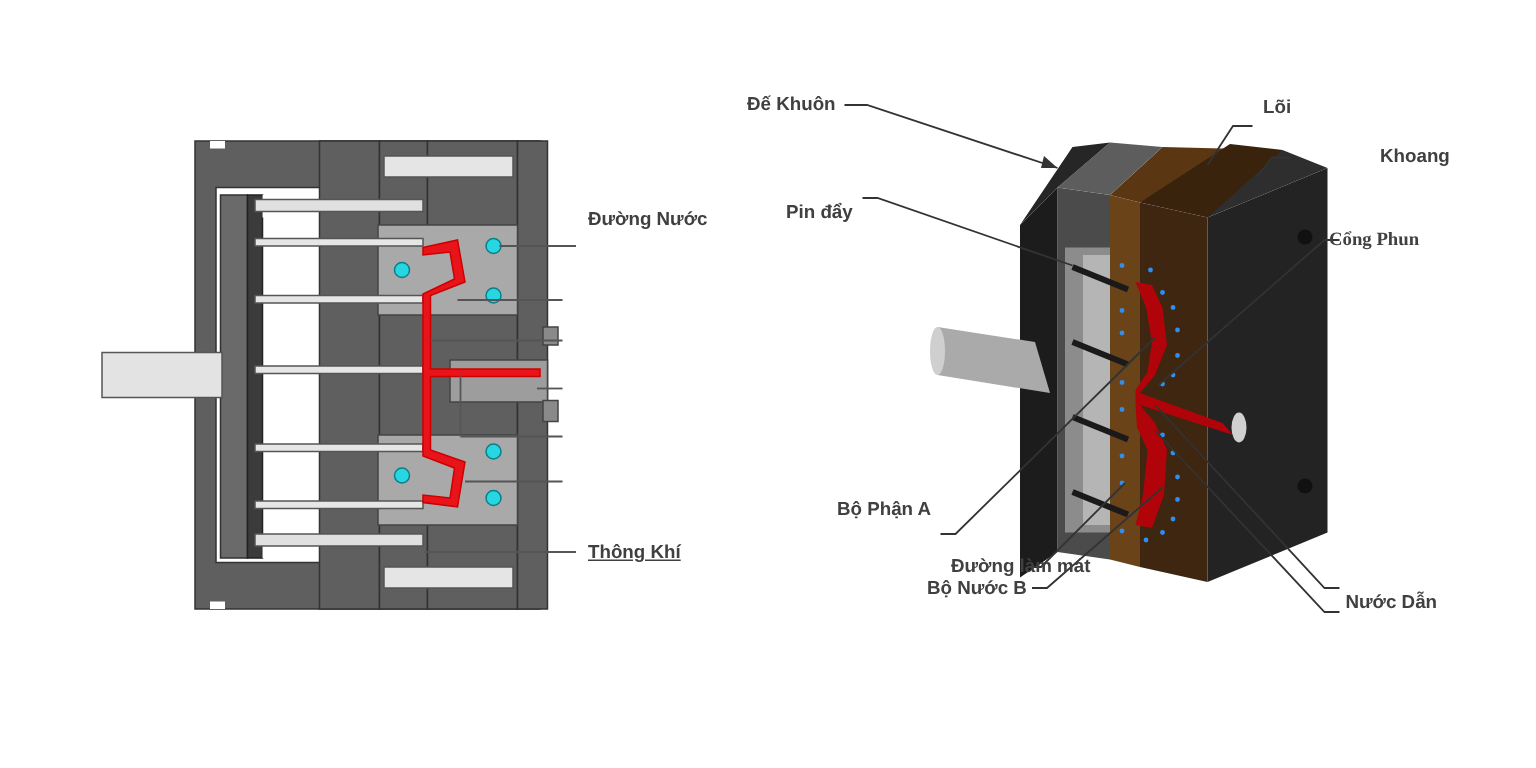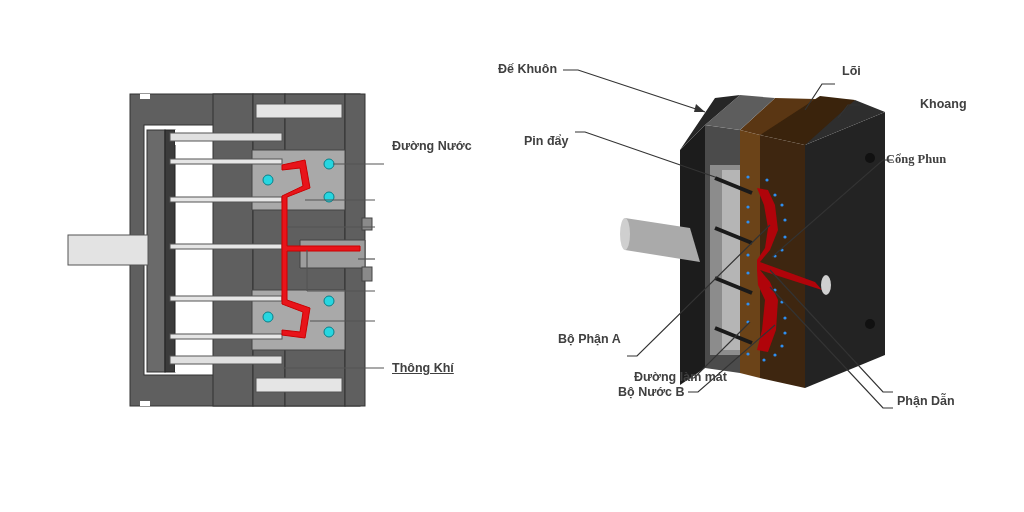--- a/index.html
+++ b/index.html
@@ -153,13 +153,13 @@
 <div class="lbl" style="left:392px;top:361px;text-decoration:underline;">Thông Khí</div>
 
 <div class="lbl" style="left:498px;top:62px;">Đế Khuôn</div>
 <div class="lbl" style="left:524px;top:134px;">Pin đẩy</div>
 <div class="lbl" style="left:842px;top:64px;">Lõi</div>
 <div class="lbl" style="left:920px;top:97px;">Khoang</div>
 <div class="lbl" style="left:886px;top:152px;font-family:Liberation Serif, serif;">Cổng Phun</div>
 <div class="lbl" style="left:558px;top:332px;">Bộ Phận A</div>
 <div class="lbl" style="left:590px;top:370px;margin-left:44px;">Đường làm mát</div>
 <div class="lbl" style="left:618px;top:385px;">Bộ Nước B</div>
-<div class="lbl" style="left:897px;top:394px;">Phận Dẫn</div>
+<div class="lbl" style="left:897px;top:394px;">Nước Dẫn</div>
 
 </body></html>

